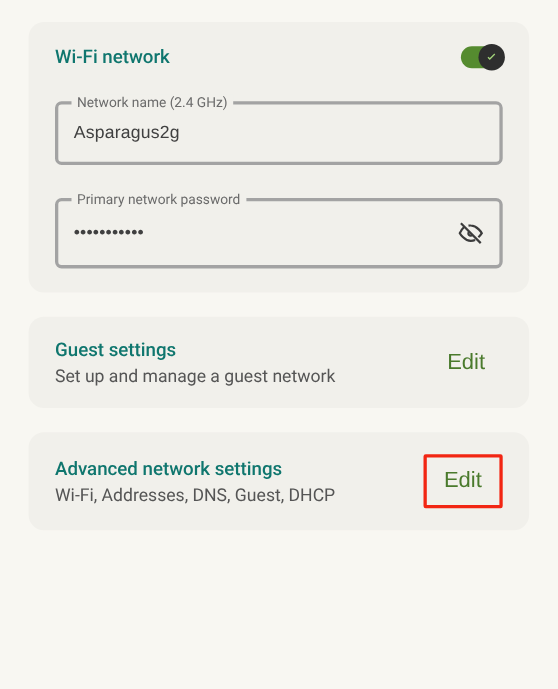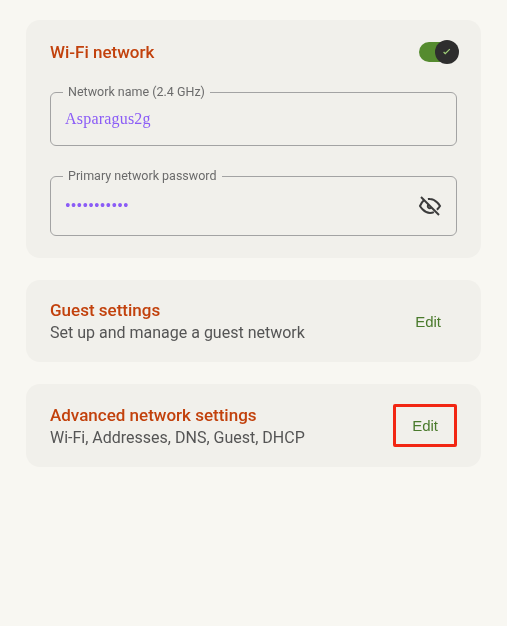--- a/index.html
+++ b/index.html
@@ -20,21 +20,21 @@
     margin-bottom: 22px;
   }
   .card .row {
     display: flex;
     align-items: center;
     justify-content: space-between;
   }
   .section-title {
     font-size: 17px;
     font-weight: 500;
-    color: #c2410c;
+    color: #0f766e;
   }
   .section-sub {
     font-size: 16px;
     color: #555;
     margin-top: 3px;
   }
   .toggle {
     position: relative;
     width: 38px;
     height: 20px;
@@ -50,55 +50,55 @@
     height: 24px;
     border-radius: 50%;
     background: #2e2e2e;
     display: flex;
     align-items: center;
     justify-content: center;
   }
   .toggle .thumb svg { width: 14px; height: 14px; }
   .field {
     position: relative;
-    border: 1px solid #a3a3a3;
+    border: 3px solid #a3a3a3;
     border-radius: 6px;
     margin-top: 30px;
     padding: 17px 14px;
     display: flex;
     align-items: center;
   }
   .field:first-of-type { margin-top: 28px; }
   .field-label {
     position: absolute;
     top: -9px;
     left: 12px;
     background: #f1f0eb;
     padding: 0 5px;
     font-size: 12.5px;
     color: #6b6b6b;
   }
   .field-value {
     font-size: 16px;
-    color: #8b5cf6;
+    color: #404040;
     letter-spacing: 0.2px;
     flex: 1;
     border: none;
     background: transparent;
     outline: none;
-    font-family: Liberation Serif, serif;
+    font-family: Liberation Sans, sans-serif;
   }
   .field .eye {
     width: 24px; height: 24px;
     color: #3c3c3c;
     cursor: pointer;
     flex-shrink: 0;
   }
   .edit-btn {
-    font-size: 15px;
+    font-size: 20px;
     font-weight: 500;
     color: #4a7a2c;
     background: transparent;
     border: none;
     cursor: pointer;
     padding: 10px 16px;
     border-radius: 4px;
   }
   .highlight-box {
     border: 3px solid #f22613;

